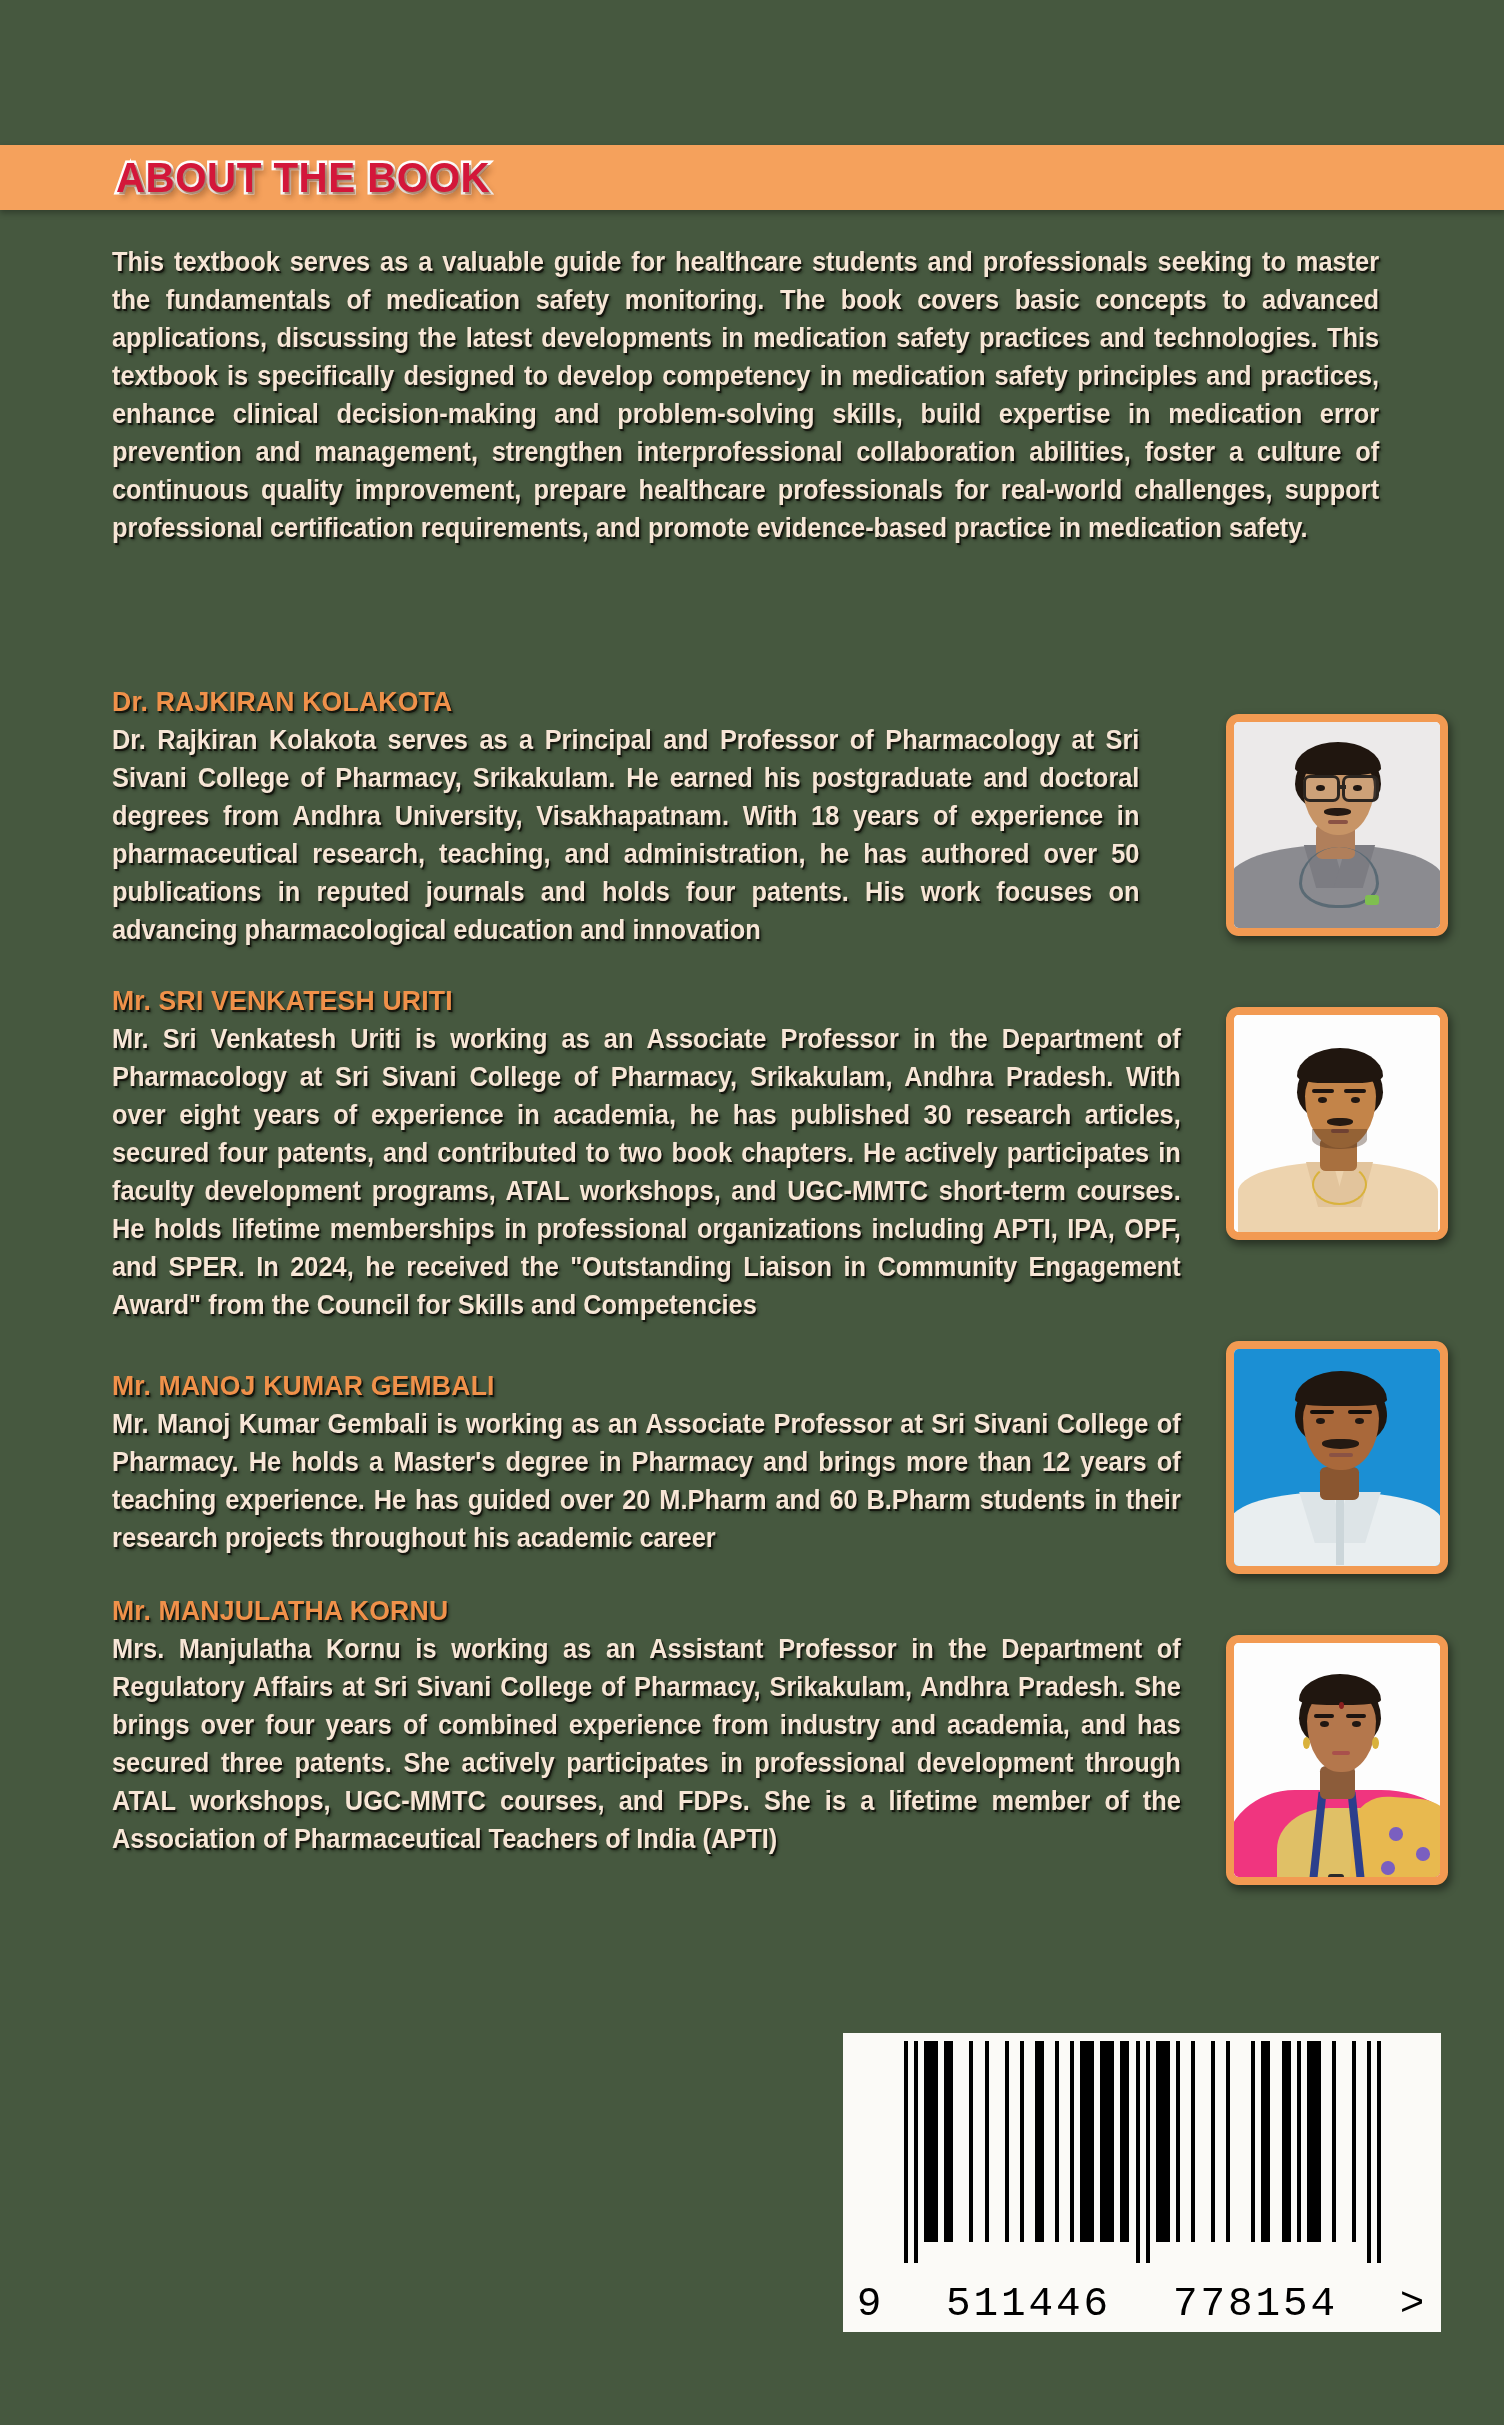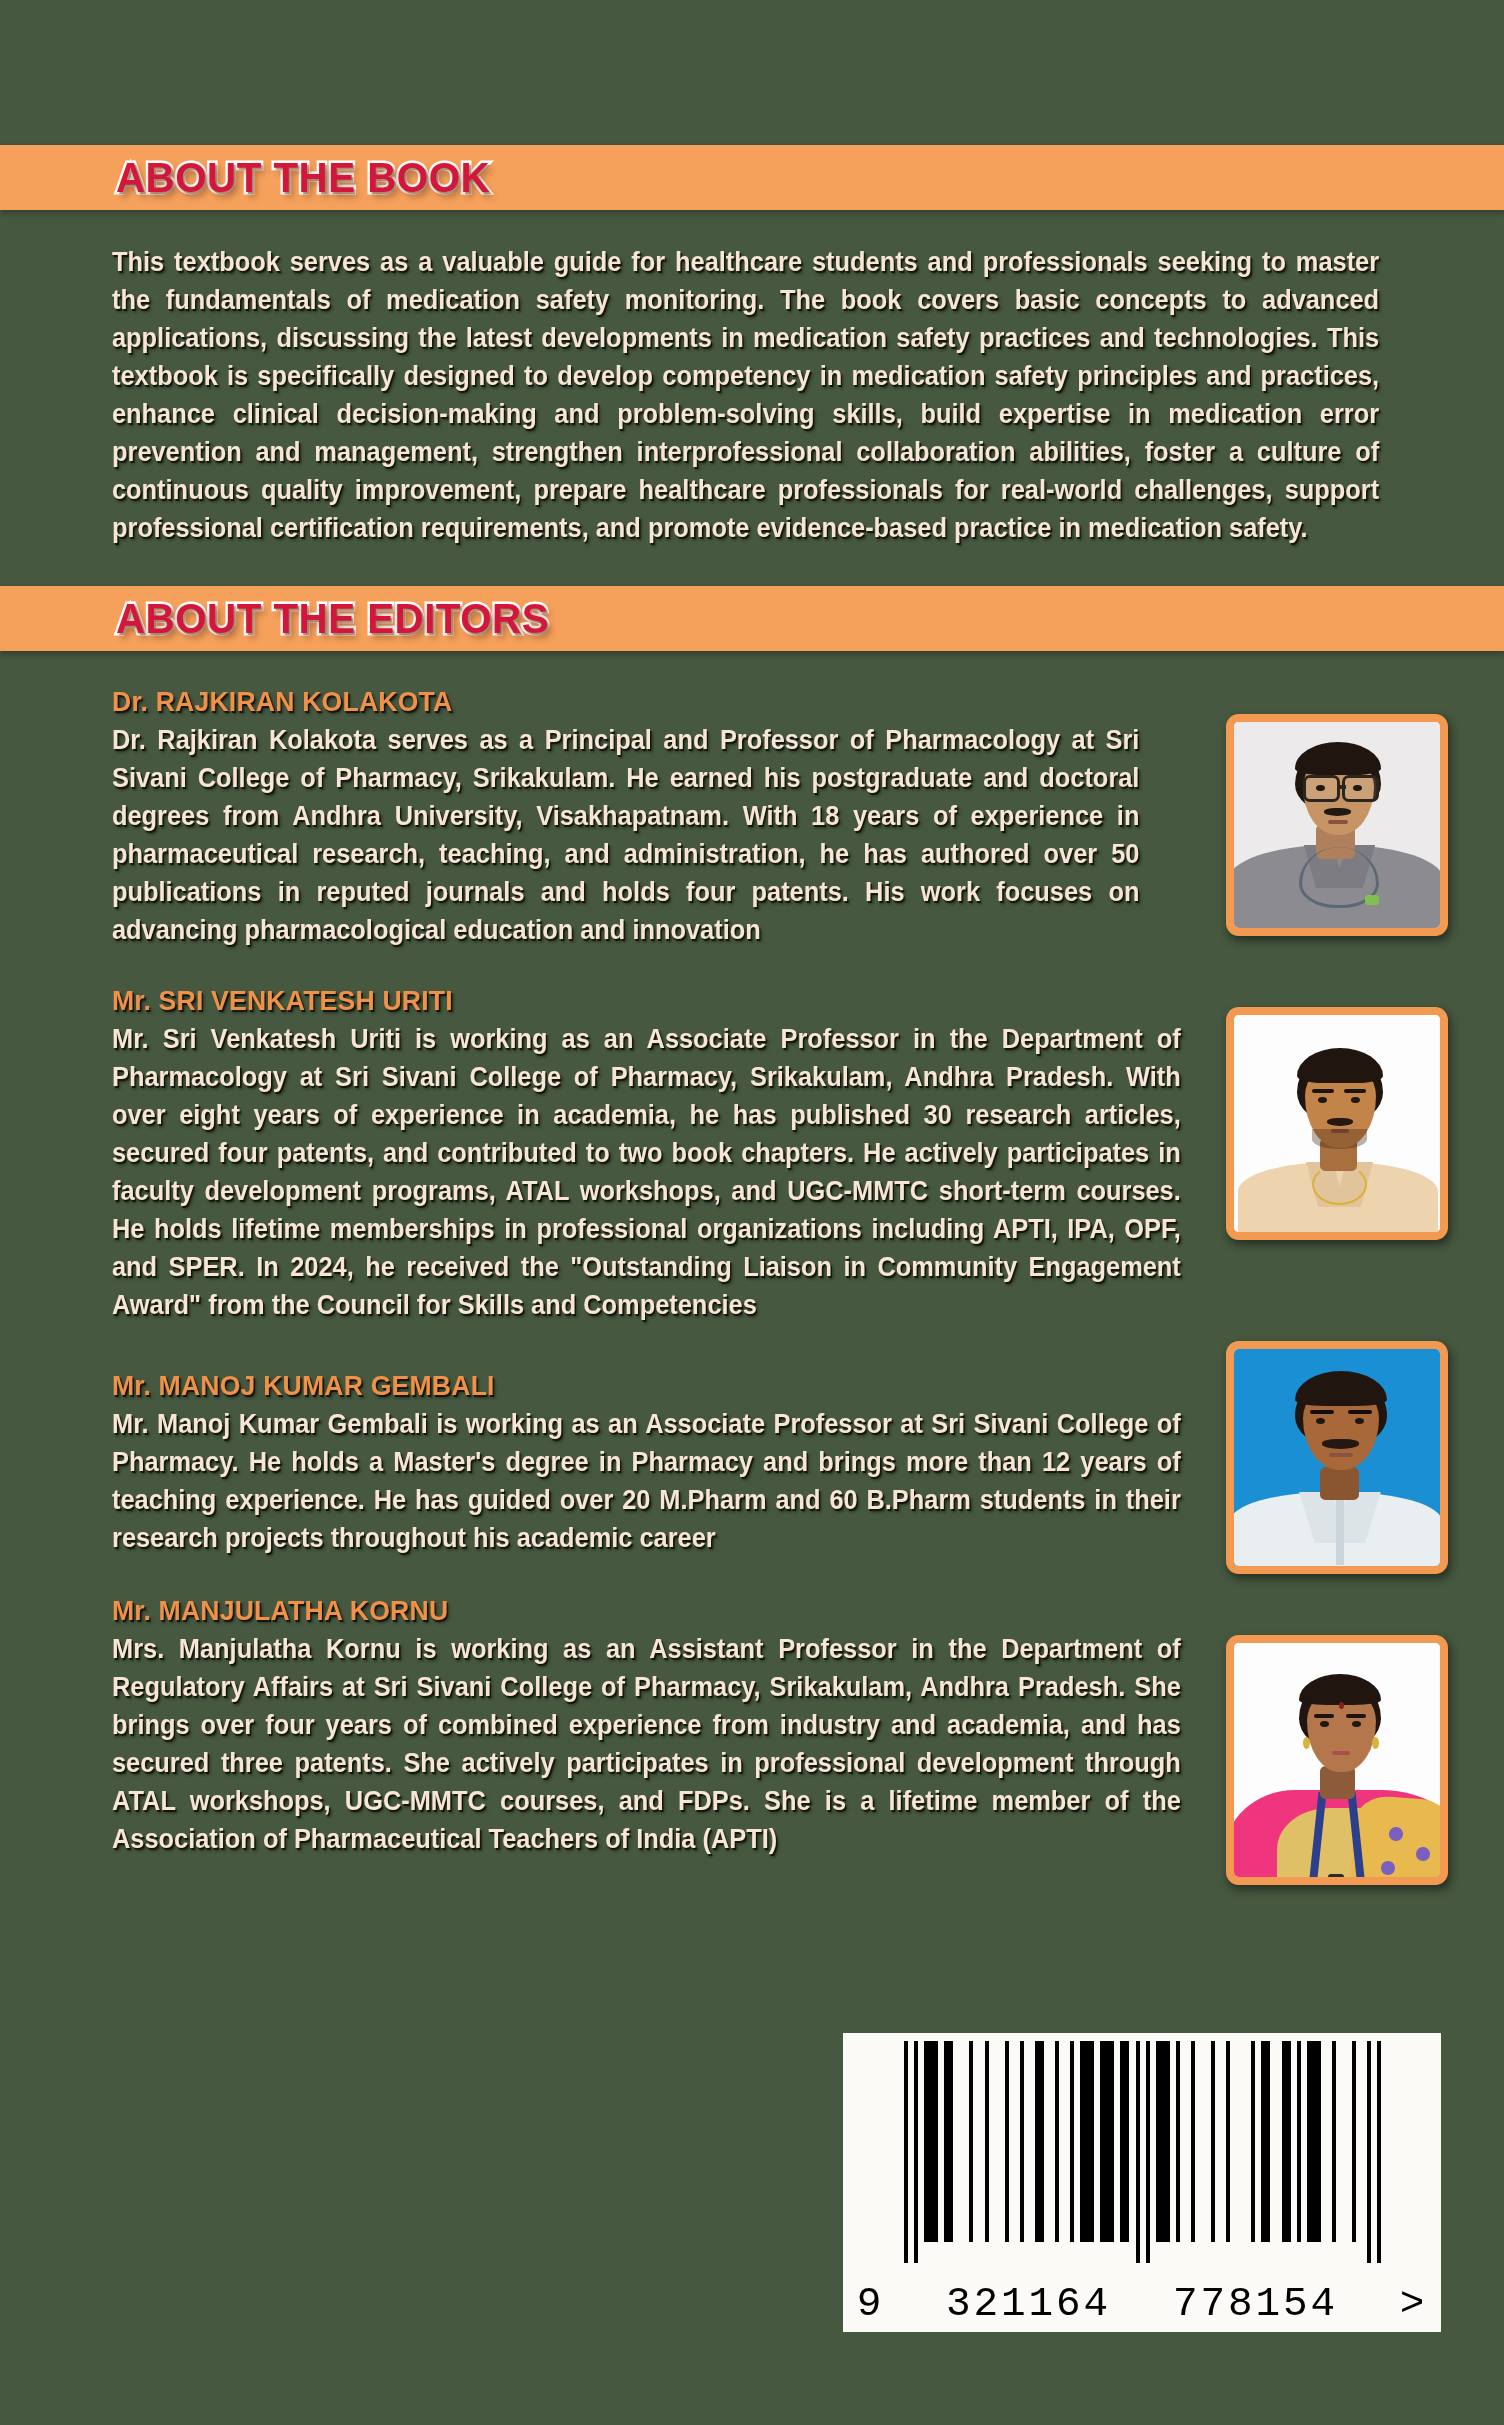--- a/index.html
+++ b/index.html
@@ -208,23 +208,20 @@
 <body>
 
 <div class="page">
 
   <div class="band" id="band-book">
     <div class="band-title">ABOUT THE BOOK</div>
   </div>
 
   <div id="about-book-para" class="body-text">This textbook serves as a valuable guide for healthcare students and professionals seeking to master the fundamentals of medication safety monitoring. The book covers basic concepts to advanced applications, discussing the latest developments in medication safety practices and technologies. This textbook is specifically designed to develop competency in medication safety principles and practices, enhance clinical decision-making and problem-solving skills, build expertise in medication error prevention and management, strengthen interprofessional collaboration abilities, foster a culture of continuous quality improvement, prepare healthcare professionals for real-world challenges, support professional certification requirements, and promote evidence-based practice in medication safety.</div>
 
-  <div class="band" id="band-edit">
-    <div class="band-title">ABOUT THE EDITORS</div>
-  </div>
 
   <div class="editor" id="editor-0">
     <div class="editor-name">Dr. RAJKIRAN KOLAKOTA</div>
     <div class="editor-bio">Dr. Rajkiran Kolakota serves as a Principal and Professor of Pharmacology at Sri Sivani College of Pharmacy, Srikakulam. He earned his postgraduate and doctoral degrees from Andhra University, Visakhapatnam. With 18 years of experience in pharmaceutical research, teaching, and administration, he has authored over 50 publications in reputed journals and holds four patents. His work focuses on advancing pharmacological education and innovation</div>
   </div>
 
   <div class="photo-frame" id="photo-0">
     <div class="photo-inner">
       <div class="bg-plain"></div>
 
@@ -376,20 +373,20 @@
         <i style="left: 378px; width: 9.7px; height: 201px;"></i>
         <i style="left: 393px; width: 4.6px; height: 201px;"></i>
         <i style="left: 403px; width: 14.7px; height: 201px;"></i>
         <i style="left: 428px; width: 4.6px; height: 201px;"></i>
         <i style="left: 448px; width: 4.6px; height: 201px;"></i>
         <i style="left: 463px; width: 4.6px; height: 222px;"></i>
         <i style="left: 473px; width: 4.6px; height: 222px;"></i>
       </div>
     <div id="barcode-digits">
       <span>9</span>
-      <span>321164</span>
+      <span>511446</span>
       <span>778154</span>
       <span>&gt;</span>
     </div>
   </div>
 
 </div>
 
 
 </body></html>

